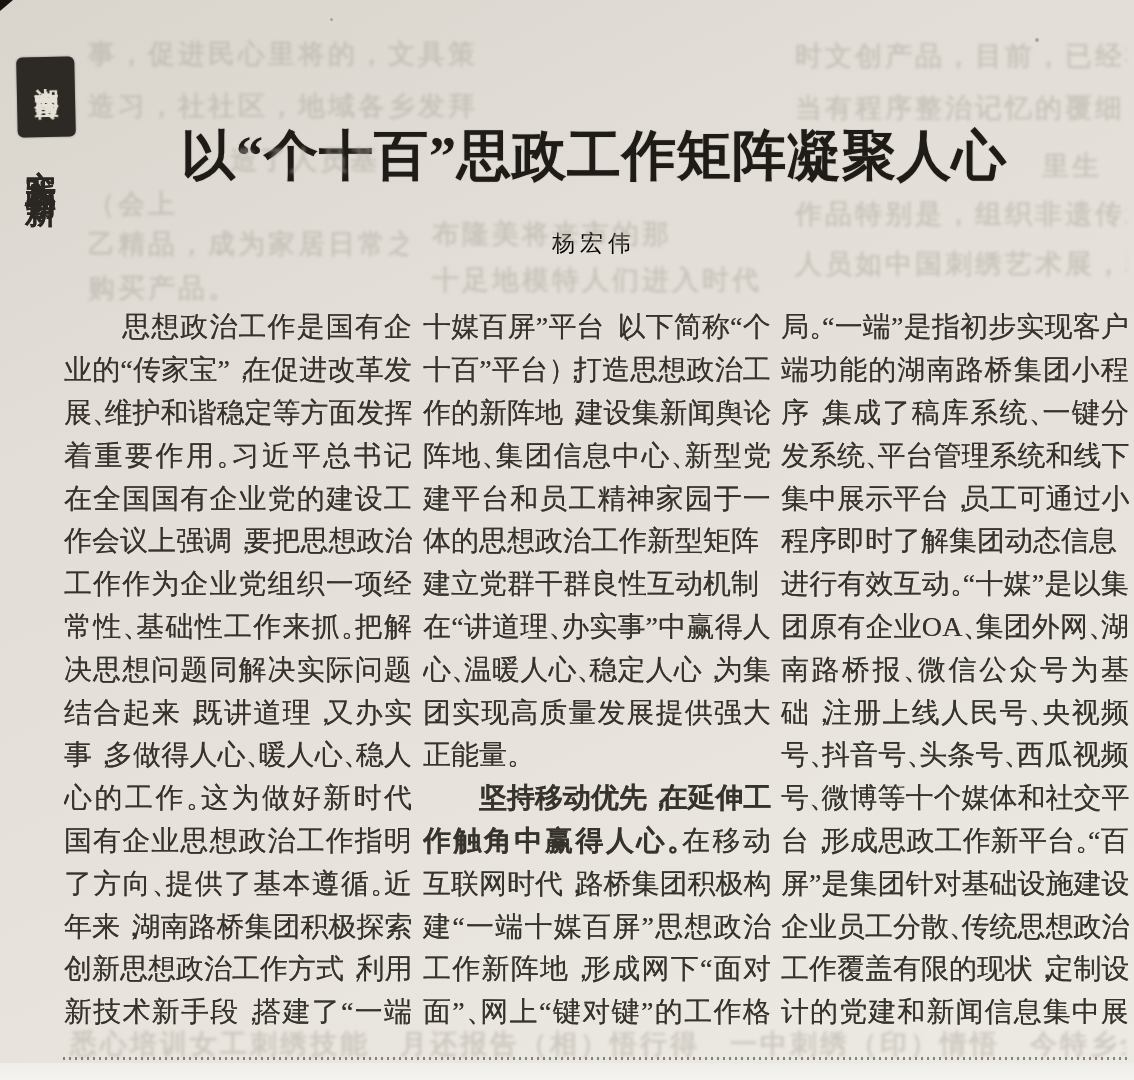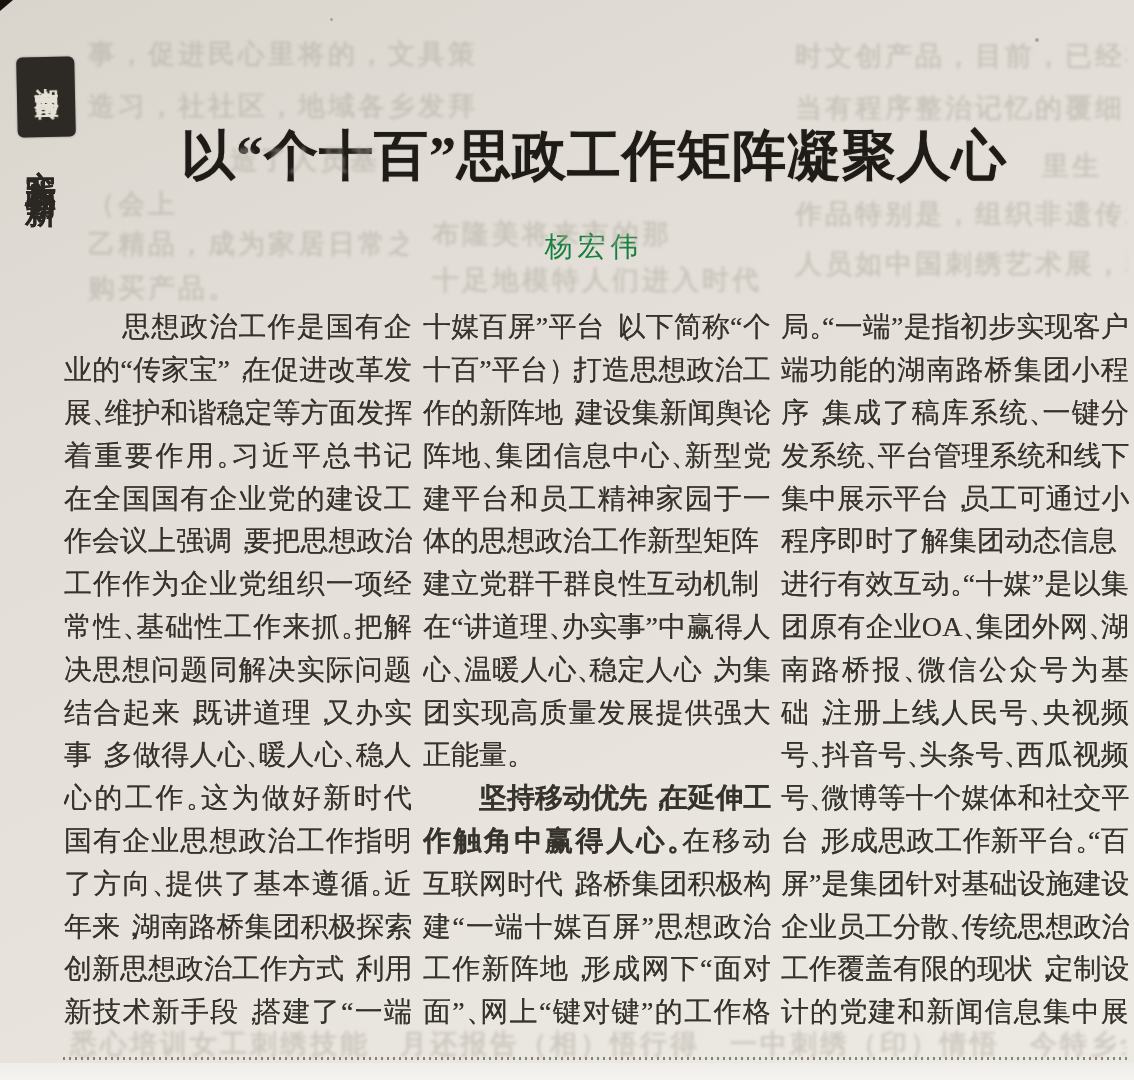--- a/index.html
+++ b/index.html
@@ -17,21 +17,21 @@
     box-shadow:0 0 2px rgba(45,41,37,.55);}
   .seal-text{writing-mode:vertical-rl;font-size:24px;line-height:27px;height:58px;
     color:#e6e1d6;font-weight:700;letter-spacing:3px;filter:blur(.3px);}
   .section-title{position:absolute;left:19px;top:146px;writing-mode:vertical-rl;
     font-family:"Liberation Sans","DejaVu Sans",sans-serif;font-size:31px;font-weight:800;
     letter-spacing:6px;color:#2b2722;text-shadow:0 0 .6px #2b2722;}
   .title{position:absolute;left:60px;top:120px;width:1068px;text-align:center;
     font-size:54px;font-weight:700;color:#1f1c18;letter-spacing:1px;
     text-shadow:0 0 1px rgba(31,28,24,.55);white-space:nowrap;}
   .author{position:absolute;left:60px;top:228px;width:1068px;text-align:center;
-    font-size:28px;color:#15803d;letter-spacing:5px;}
+    font-size:23px;color:#000000;letter-spacing:5px;}
   
   .col{position:absolute;top:306px;width:348px;font-size:28px;color:#36322c;}
   .col-1{left:64px;} .col-2{left:423px;} .col-3{left:781px;}
   .tline{display:flex;justify-content:space-between;align-items:center;height:42.8px;overflow:hidden;}
   .tline.end{justify-content:flex-start;}
   .ch{display:inline-block;white-space:pre;text-shadow:0 0 .6px rgba(54,50,44,.7);}
   .punct{width:.45em;}
   .sp{display:inline-block;width:1em;flex:0 0 auto;}
   .b{font-weight:700;font-family:"Liberation Sans","DejaVu Sans",sans-serif;}
   

